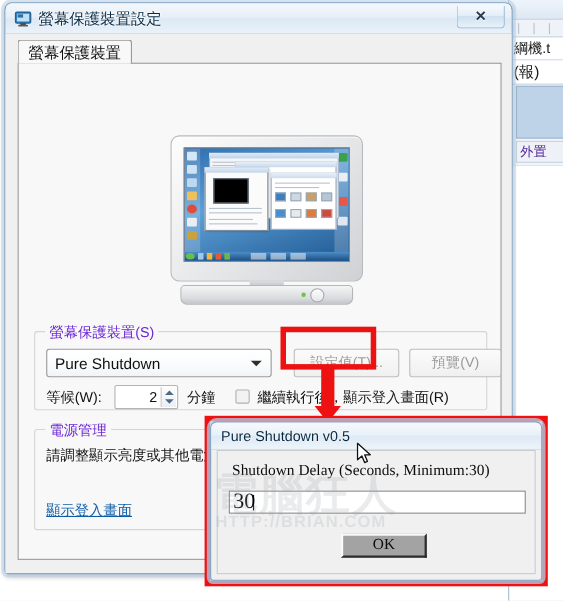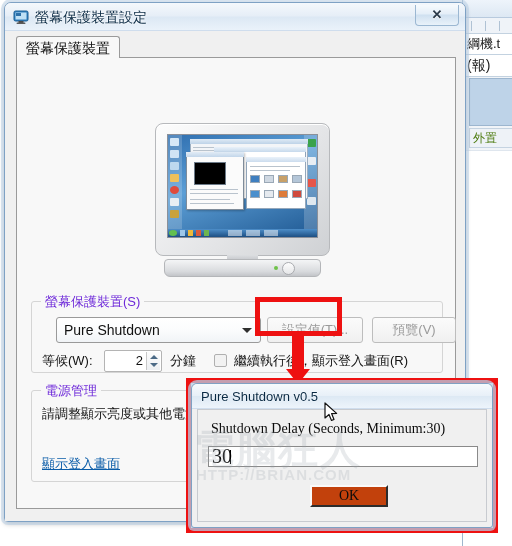--- a/index.html
+++ b/index.html
@@ -42,21 +42,21 @@
     font-size: 14px; color: #1b1b1b; line-height: 20px; padding-left: 1px;
     white-space: nowrap; overflow: hidden;
   }
   #bg-blue-pane {
     position: absolute; left: 6px; top: 78px; width: 44px; height: 48px;
     background: #bed3e8; border: 1px solid #9db6cf;
   }
   #bg-bottom-label {
     position: absolute; left: 6px; top: 128px; width: 44px; height: 20px;
     background: #eef2f7; border: 1px solid #c5d3e1;
-    font-size: 12px; color: #4d7c0f; line-height: 18px; padding-left: 3px;
+    font-size: 12px; color: #4c1d95; line-height: 18px; padding-left: 3px;
     white-space: nowrap; overflow: hidden;
   }
   #bg-body-fill {
     position: absolute; left: 0; top: 150px; width: 50px; height: 396px;
     background: #ffffff; border-top: 1px solid #dfe6ee;
   }
 
   
   #main-window {
     position: absolute; left: 4px; top: 2px; width: 462px; height: 520px;
@@ -227,21 +227,21 @@
   .group-legend {
     position: absolute; top: -9px; left: 9px;
     background: #f8f8f8; padding: 0 4px;
     font-size: 13px; color: #6d28d9; white-space: nowrap;
   }
   #group-saver { left: 14px; top: 243px; width: 412px; height: 72px; }
   #group-power { left: 14px; top: 332px; width: 412px; height: 92px; }
 
   
   #saver-combo {
-    position: absolute; left: 24px; top: 15px; width: 205px; height: 26px;
+    position: absolute; left: 10px; top: 15px; width: 205px; height: 26px;
     background: linear-gradient(#ffffff 0%, #fbfcfd 50%, #f1f4f7 100%);
     border: 1px solid #9a9a9a; border-radius: 3px;
     cursor: pointer;
     padding-left: 37px;
   }
   #saver-combo-text {
     position: absolute; left: 7px; top: 0; line-height: 24px;
     font-size: 14px; color: #111; white-space: nowrap;
   }
   #saver-combo-arrow {
@@ -371,21 +371,21 @@
     position: absolute; left: 3px; top: 0; line-height: 19px;
     font-family: "Liberation Serif", serif;
     font-size: 20px; color: #0b0b0b;
   }
   #ps-caret {
     position: absolute; left: 21px; top: 3px; width: 1px; height: 14px;
     background: #000;
   }
   #ps-ok {
     position: absolute; left: 112px; top: 75px; width: 78px; height: 22px;
-    background: #c2410c;
+    background: #a3a3a3;
     border: 2px outset #d0d0d0;
     border-top-color: #fafafa; border-left-color: #fafafa;
     border-right-color: #808080; border-bottom-color: #808080;
     font-family: "Liberation Serif", serif;
     font-size: 14px; color: #0b0b0b;
     line-height: 18px; text-align: center;
     cursor: pointer;
   }
   #ps-cursor {
     position: absolute; left: 132px; top: 18px; z-index: 60;

